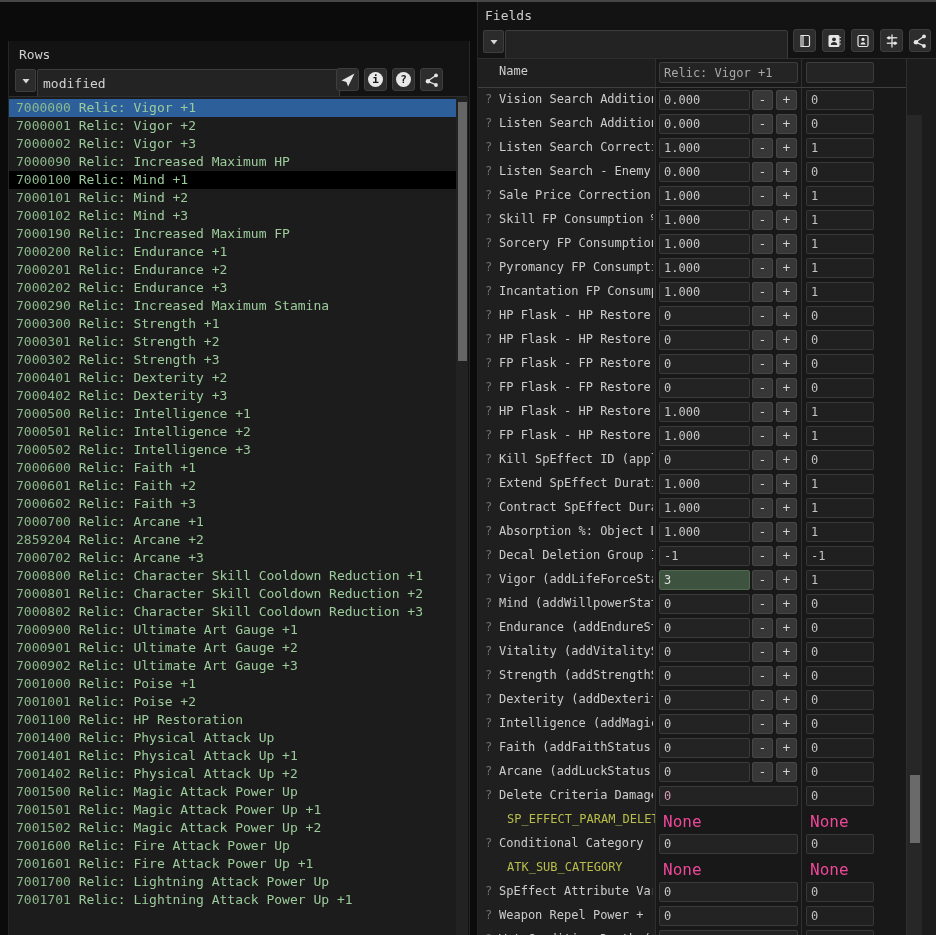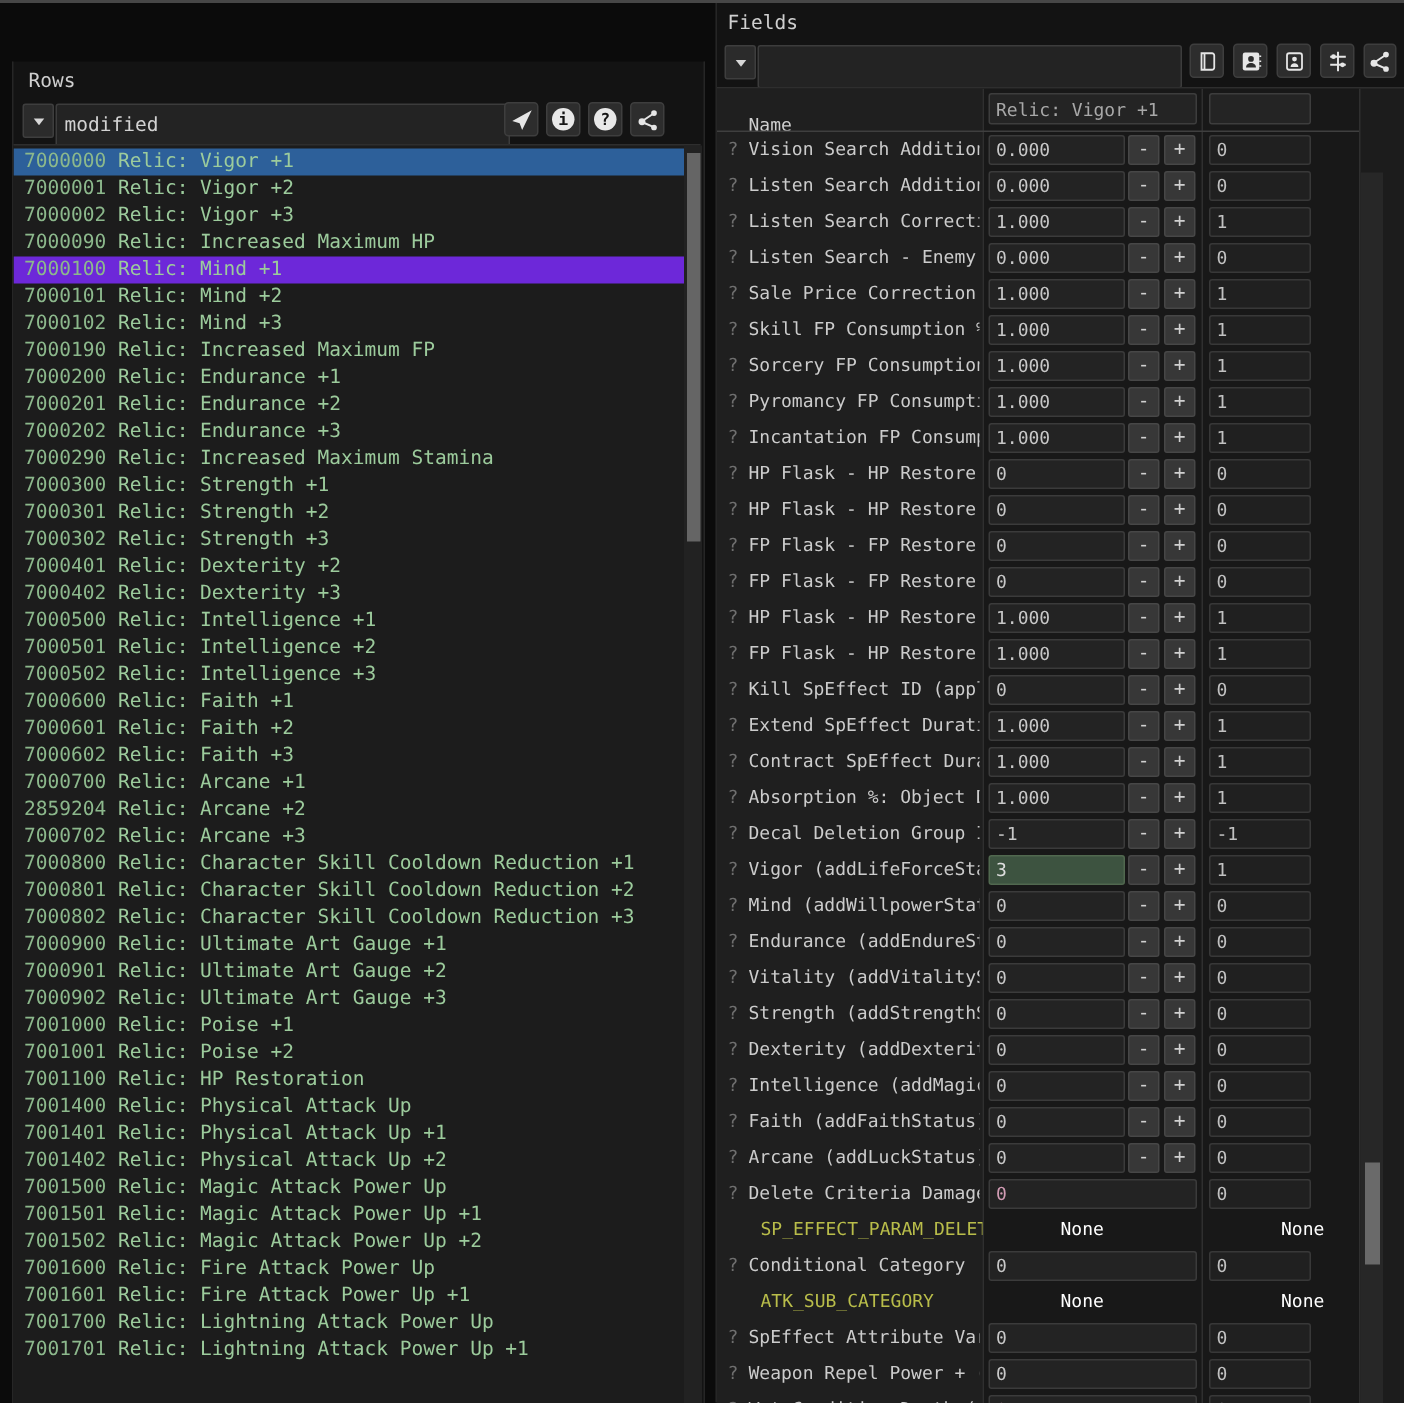--- a/index.html
+++ b/index.html
@@ -18,35 +18,35 @@
     border-radius:3px;display:flex;align-items:center;justify-content:center;box-sizing:border-box;}
   .circ{width:15px;height:15px;border-radius:50%;background:#e8e8e8;color:#161616;
     font:bold 11px "DejaVu Sans Mono",monospace;text-align:center;line-height:15px;}
   
   #row-list{position:absolute;left:0;top:55px;width:458px;height:868px;background:#1c1c1c;
     border-top:1px solid #2e2e2e;border-bottom:4px solid #8b5cf6;overflow:hidden;padding-top:2px;box-sizing:border-box;}
   .lrow{height:18px;line-height:18px;font-size:13px;white-space:nowrap;overflow:hidden;padding-left:7px;}
   .lrow .rid{color:#8cb88c;}
   .lrow .rname{color:#9ccb9c;}
   .lrow.sel{background:#2d609a;}
-  .lrow.hl{background:#6d28d9;}
+  .lrow.hl{background:#000000;}
   .vsb{position:absolute;background:#222222;}
   .vsb-thumb{position:absolute;background:#656565;}
   #rows-vsb{left:447px;top:56px;width:12px;height:866px;}
   #rows-vsb-thumb{left:449px;top:61px;width:9px;height:259px;}
   #rows-hsb{position:absolute;left:1px;top:923px;width:457px;height:8px;background:#1f1f1f;}
   #rows-hsb-thumb{position:absolute;left:2px;top:1px;width:444px;height:6px;background:#454545;}
   
   #ftable{position:absolute;left:0;top:56px;width:459px;height:877px;background:#1c1c1c;
     border-top:1px solid #2e2e2e;overflow:hidden;}
   .bandA{position:absolute;left:0;top:0;width:177px;height:877px;background:#1f1f1f;}
   .bandB{position:absolute;left:177px;top:0;width:251px;height:877px;background:#181818;}
   .colsep{position:absolute;top:0;width:1px;height:877px;background:#2f2f2f;}
   #fheader{position:absolute;left:0;top:0;width:459px;height:28px;}
-  #fheader .hname{position:absolute;left:21px;top:5px;color:#cfcfcf;font-size:12px;margin-top:12px;}
+  #fheader .hname{position:absolute;left:21px;top:5px;color:#cfcfcf;font-size:12px;}
   .hbox{position:absolute;top:3px;height:21px;background:#242424;border:1px solid #3d3d3d;border-radius:2px;
     color:#a8a8a8;font:12px "DejaVu Sans Mono",monospace;padding:0 4px;box-sizing:border-box;outline:none;}
   #fheader-line{position:absolute;left:0;top:28px;width:428px;height:1px;background:#3f3f3f;}
   #field-rows{position:absolute;left:0;top:29px;width:459px;}
   .frow{position:relative;height:24px;}
   .q{position:absolute;left:7px;top:4px;color:#6f6f6f;font-size:12px;}
   .fname{position:absolute;left:21px;top:4px;width:154px;color:#cccccc;font-size:12px;
     white-space:nowrap;overflow:hidden;}
   .ename{position:absolute;left:29px;top:4px;width:148px;color:#b9bd4a;font-size:12px;
     white-space:nowrap;overflow:hidden;}
@@ -56,21 +56,21 @@
   .vbox.wide{width:139px;}
   .vbox.mod{background:#3d5340;border-color:#51684f;color:#dedede;}
   .vbox.pink{color:#d29cb4;}
   .step{position:absolute;top:2px;width:21px;height:20px;background:#373737;border:1px solid #474747;
     border-radius:2px;color:#d0d0d0;font-size:13px;line-height:18px;text-align:center;box-sizing:border-box;}
   .step.minus{left:274px;}
   .step.plus{left:298px;}
   .abox{position:absolute;left:328px;top:2px;width:68px;height:20px;background:#202020;
     border:1px solid #383838;border-radius:2px;color:#c2c2c2;font-size:12px;line-height:18px;
     padding-left:4px;box-sizing:border-box;}
-  .nval{position:absolute;left:185px;top:4px;color:#ffffff;font-size:12px;margin-left:44px;}
+  .nval{position:absolute;left:185px;top:4px;color:#ec4899;font-size:16px;}
   .nval.aux{left:332px;}
   #fields-vsb{left:429px;top:56px;width:15px;height:877px;background:#272727;}
   #fields-vsb-thumb{left:432px;top:716px;width:10px;height:68px;}
 </style>
 </head>
 <body>
 
 <div class="top-edge"></div>
 
 <div class="panel" id="rows-panel">

